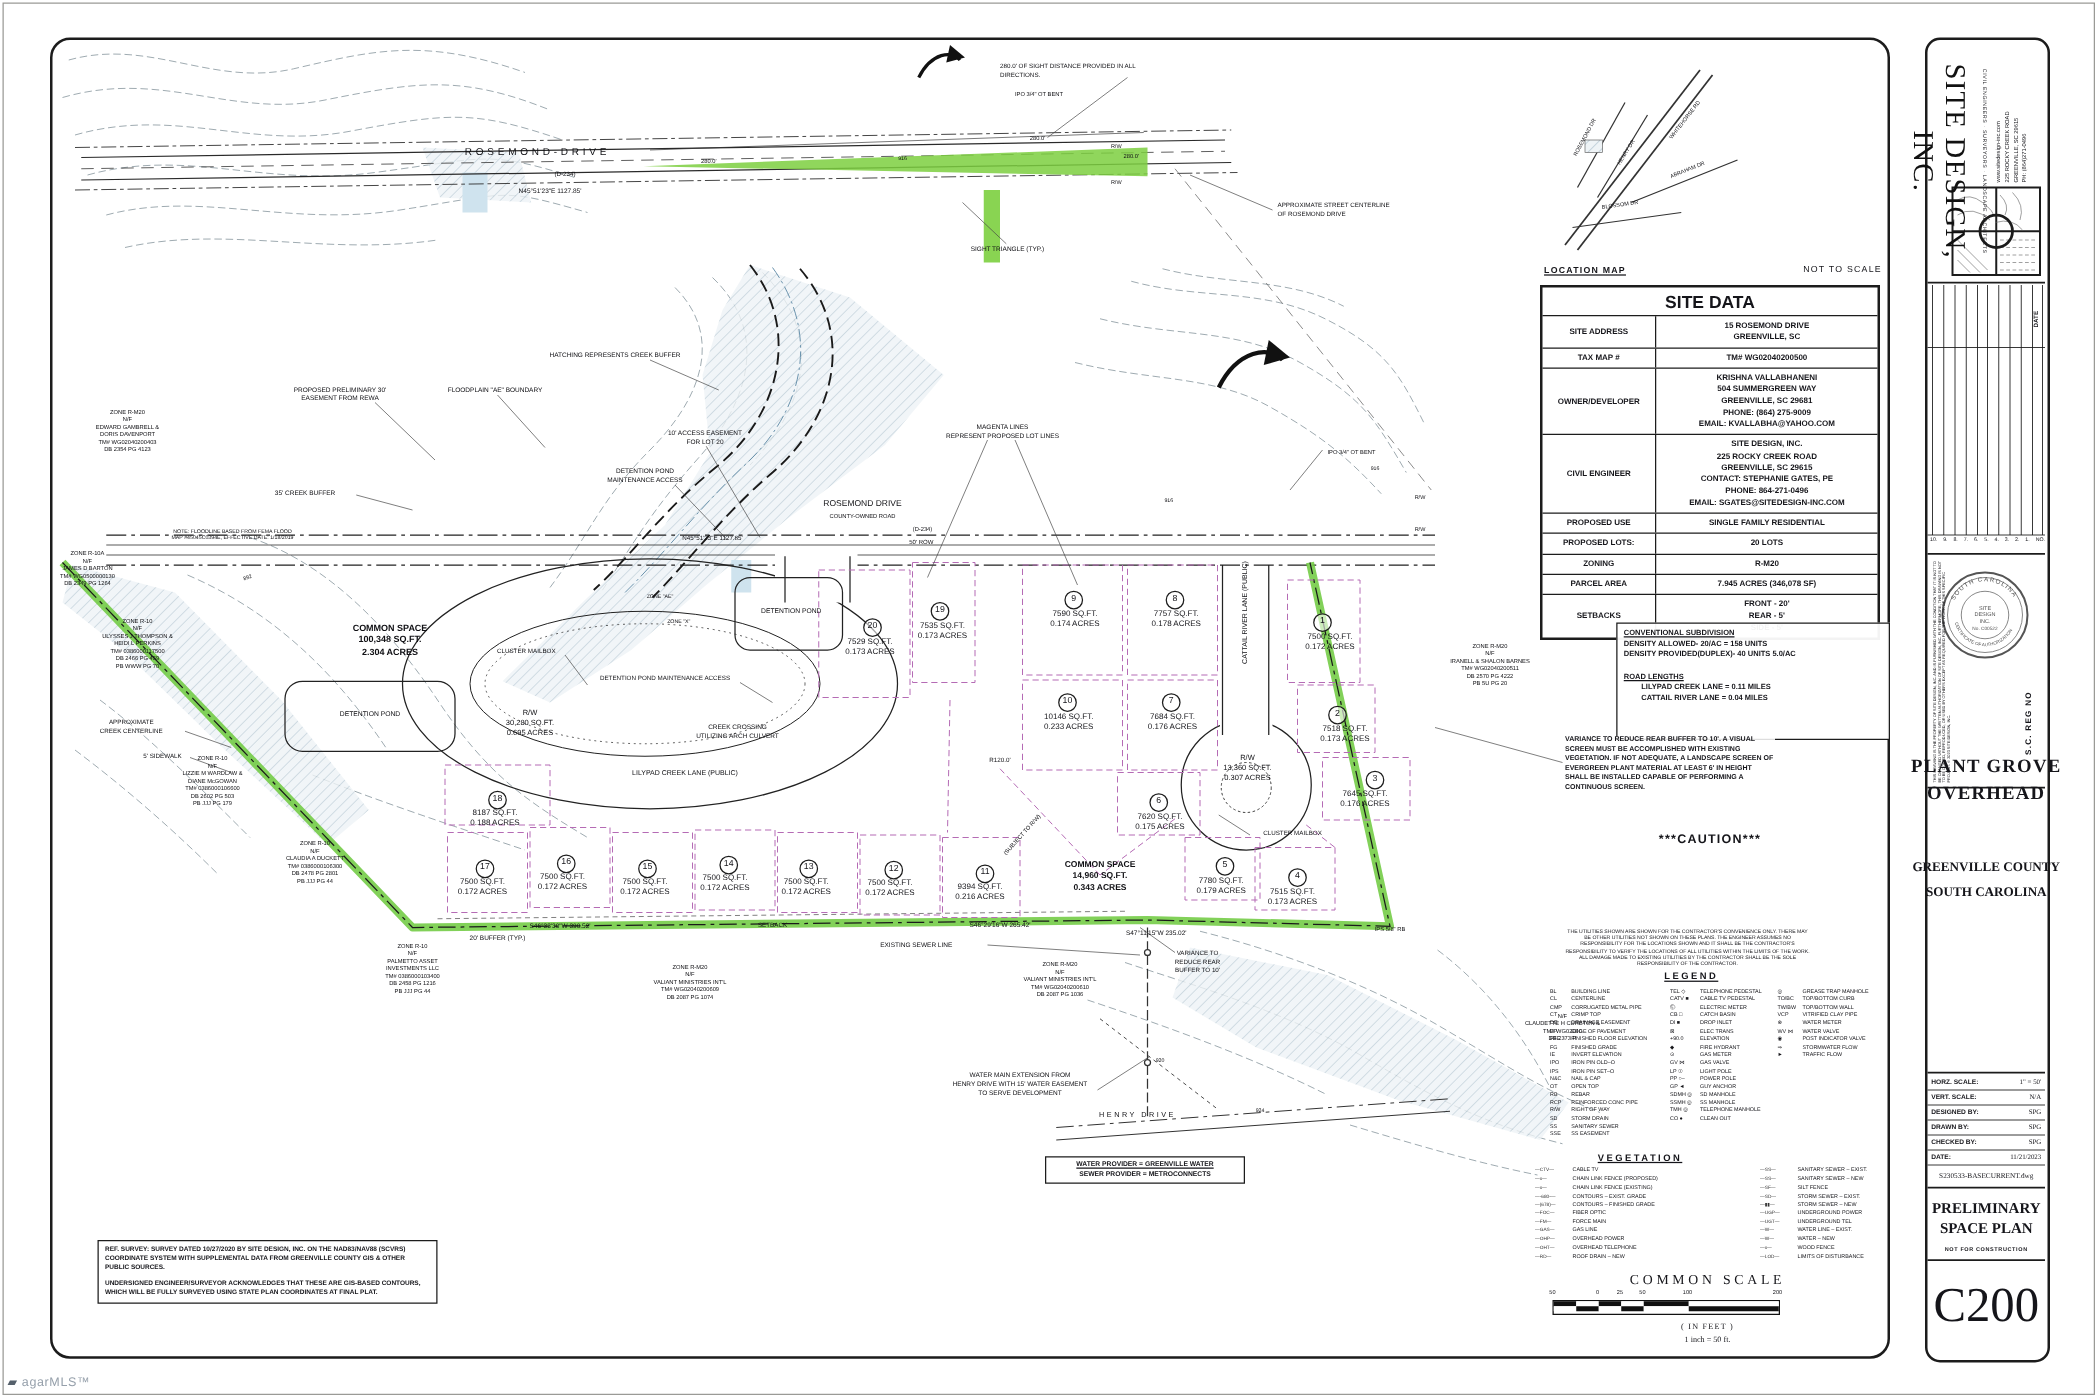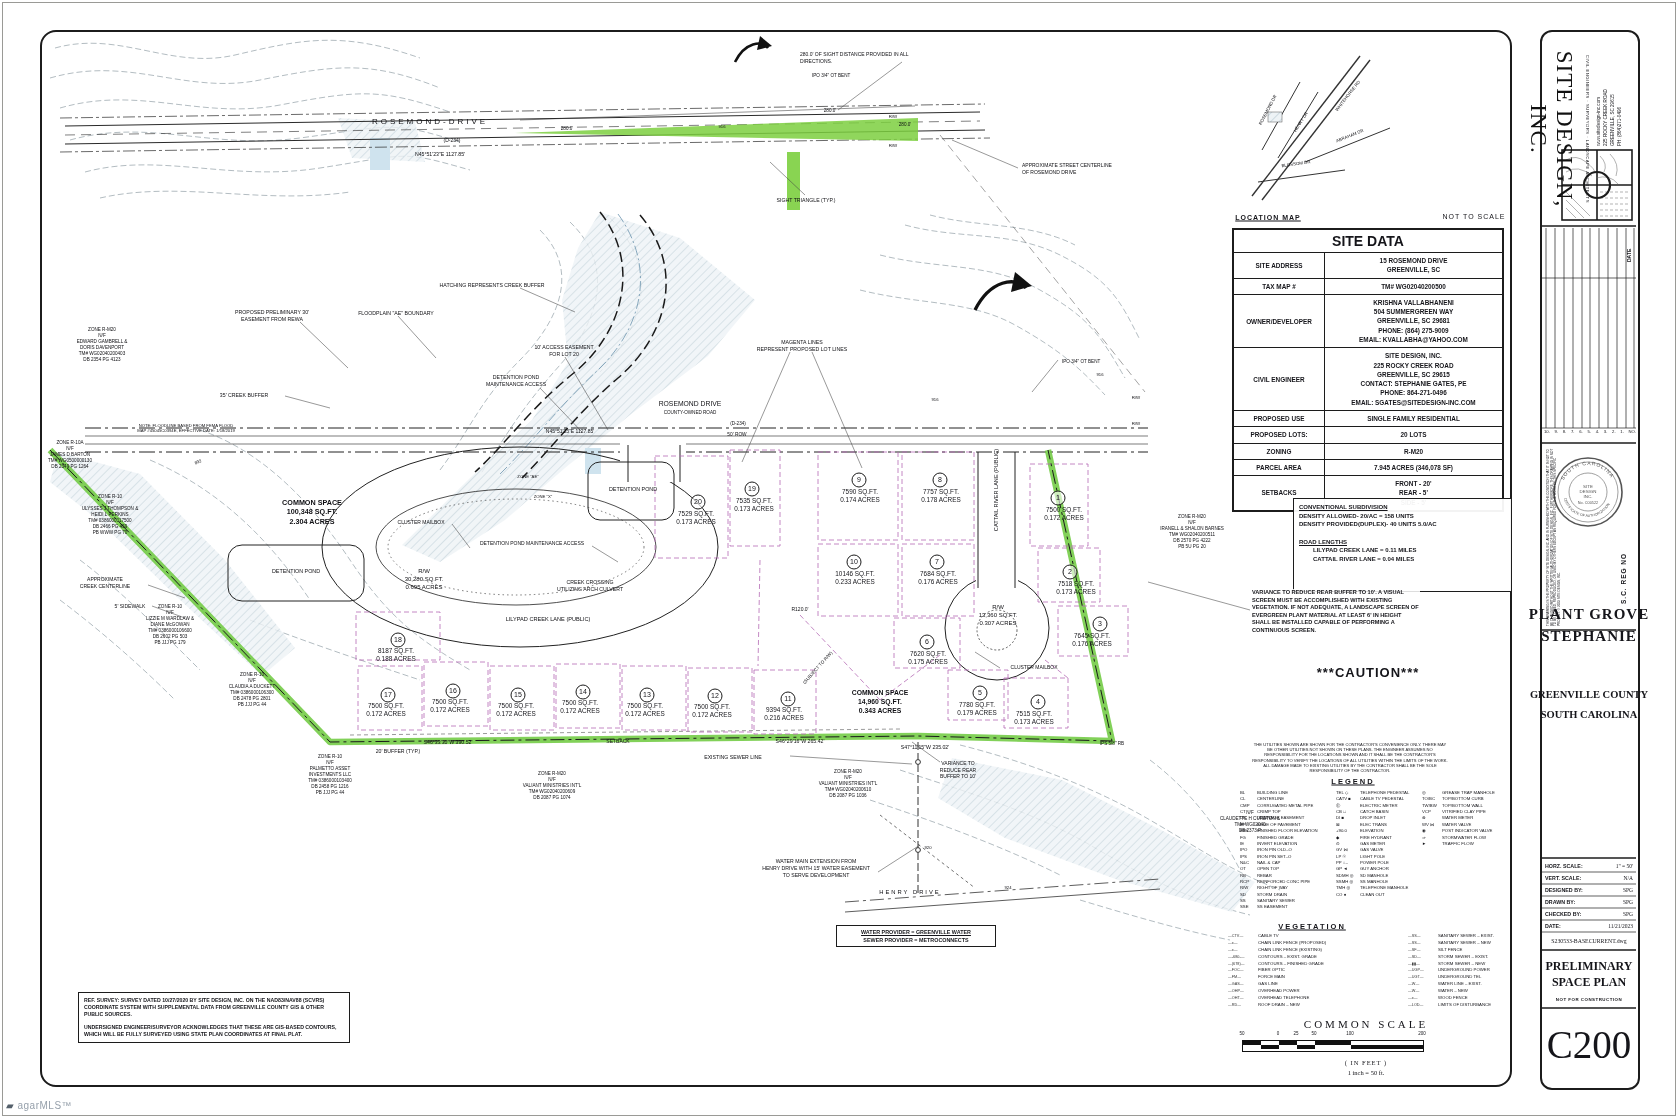--- a/index.html
+++ b/index.html
@@ -26,21 +26,21 @@
   .sd-row:last-child{border-bottom:none;}
   .sd-lab{width:86px;border-right:1px solid #1c1c1c;display:flex;align-items:center;justify-content:center;
           text-align:center;font-weight:bold;padding:3px 2px;}
   .sd-val{flex:1;text-align:center;font-weight:bold;padding:3px 2px;white-space:pre-line;line-height:1.45;}
   .subdiv{left:1293px;top:498px;width:207px;height:84px;border:1.5px solid #1c1c1c;
           background:rgba(255,255,255,.95);font-size:6px;font-weight:bold;padding:4px 5px;line-height:1.45;}
   .sub-line.u{text-decoration:underline;}
   .sub-line.ind{padding-left:14px;}
   .variance{left:1252px;top:589px;width:168px;font-size:5.6px;font-weight:bold;line-height:1.35;
             background:rgba(255,255,255,.85);}
-  .caution-title{left:1368px;top:672px;transform:translate(-50%,-50%);font-weight:bold;font-size:13px;
+  .caution-title{left:1368px;top:672px;transform:translate(-50%,-50%);font-weight:bold;font-size:10px;
                  letter-spacing:1px;}
   .caution-box{left:1287px;top:680px;width:130px;height:72px;border:2px solid #1c1c1c;background:#fff;
                display:flex;align-items:center;padding:2px 4px;}
   .c811{font-size:26px;font-weight:bold;color:#2d2d2d;text-shadow:1px 1px 0 #888;line-height:.9;
         font-family:"Liberation Sans",sans-serif;}
   .c811 .shovel{display:block;width:0;height:0;border-left:10px solid transparent;border-right:10px solid transparent;
         border-top:9px solid #1c1c1c;margin:1px auto 0;}
   .ctext{margin-left:5px;line-height:1.15;}
   .ctext .b1{font-weight:bold;font-size:8.5px;}
   .ctext .b2{font-size:7px;}
@@ -743,21 +743,21 @@
       <span>4.</span>
       <span>3.</span>
       <span>2.</span>
       <span>1.</span>
       <span>NO.</span>
     </div>
   <div class="a panel date-rot">DATE</div>
   <div class="a panel disc">THIS DRAWING IS THE PROPERTY OF SITE DESIGN, INC. AND IS FURNISHED WITH THE CONDITION THAT IT IS NOT TO BE CHANGED WITHOUT THE WRITTEN AUTHORIZATION OF SITE DESIGN, INC. FURTHERMORE, THIS DRAWING IS NOT TO BE COPIED, REPRODUCED, OR USED BY OTHERS EXCEPT AS REQUIRED FOR THE WORK OF THIS SPECIFIC PROJECT.  © 2023 SITE DESIGN, INC.</div>
   <div class="a panel screg">S.C. REG NO</div>
   <div class="a panel proj">PLANT GROVE</div>
-  <div class="a panel proj proj2">STEPHANIE</div>
+  <div class="a panel proj proj2">OVERHEAD</div>
   <div class="a panel county">GREENVILLE COUNTY</div>
   <div class="a panel county state">SOUTH CAROLINA</div>
   <div id="scale-rows">
       <div class="a panel sc-row" style="top: 860px;">
         <span class="sc-lab">HORZ. SCALE:</span>
         <span class="sc-val">1" = 50'</span>
       </div>
       <div class="a panel sc-row" style="top: 872px;">
         <span class="sc-lab">VERT. SCALE:</span>
         <span class="sc-val">N/A</span>

